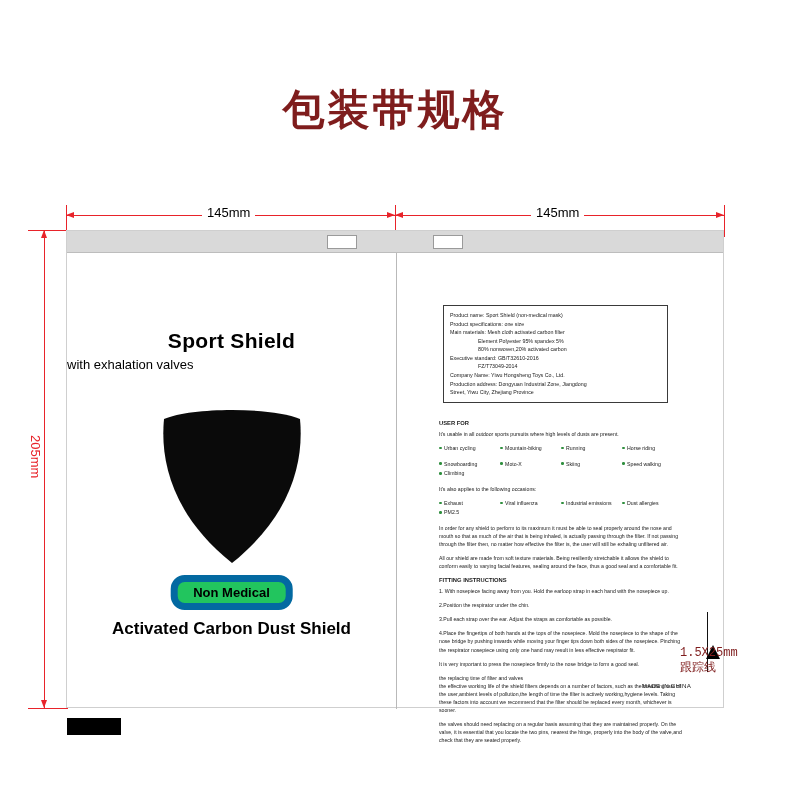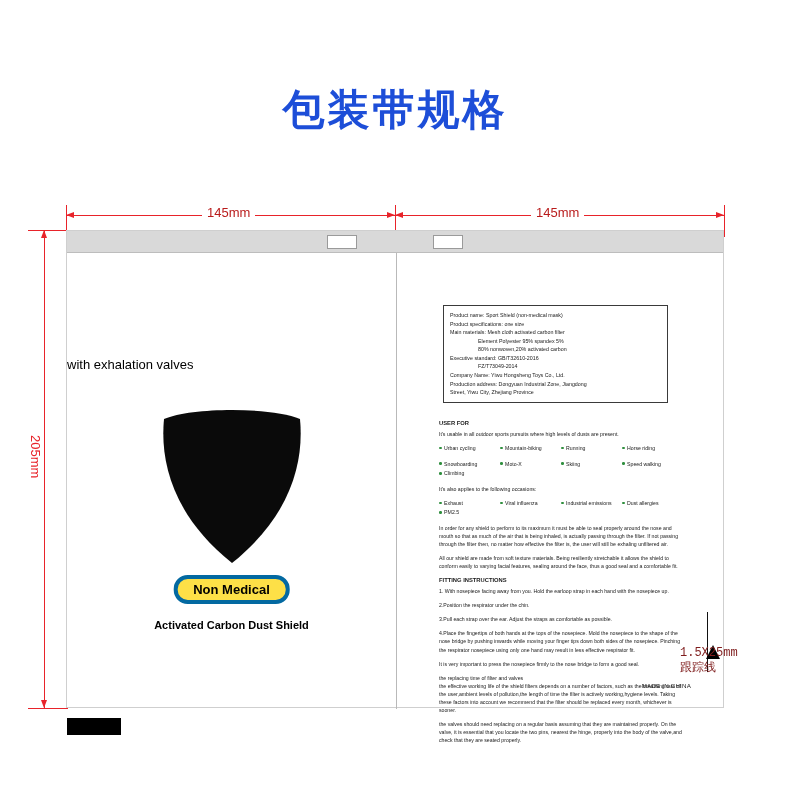--- a/index.html
+++ b/index.html
@@ -19,21 +19,21 @@
   
   .page-title {
     position: absolute;
     top: 82px;
     left: 0;
     width: 790px;
     text-align: center;
     font-size: 42px;
     font-weight: bold;
     letter-spacing: 3px;
-    color: #1d4ed8;
+    color: #7f1d1d;
     font-family: "DejaVu Sans", sans-serif;
   }
   .red-line-h {
     position: absolute;
     height: 0;
     border-top: 1px solid #e8232a;
   }
   .red-line-v {
     position: absolute;
     width: 0;
@@ -60,21 +60,21 @@
   }
   .arrow-d {
     border-left: 3.5px solid transparent;
     border-right: 3.5px solid transparent;
     border-top: 8px solid #e8232a;
   }
   .dim-label-top {
     position: absolute;
     top: 205px;
     font-size: 13px;
-    color: #b91c1c;
+    color: #000000;
     background: #fff;
     padding: 0 5px;
   }
   .dim-label-left {
     position: absolute;
     left: 28px;
     top: 430px;
     font-size: 13px;
     color: #e8232a;
     writing-mode: vertical-rl;
@@ -152,33 +152,33 @@
     position: absolute;
     left: 50%;
     top: 150px;
     transform: translateX(-50%);
   }
   .non-medical {
     position: absolute;
     left: 50%;
     top: 322px;
     transform: translateX(-50%);
-    border: 4px solid #0369a1;
+    border: 7px solid #0369a1;
     border-radius: 14px;
     padding: 3px 16px;
     font-size: 13px;
     font-weight: bold;
-    background: #fde047;
+    background: #22c55e;
   }
   .front-line1 {
     position: absolute;
     top: 366px;
     width: 100%;
     text-align: center;
-    font-size: 11px;
+    font-size: 17px;
     font-weight: bold;
   }
   .front-line2 {
     position: absolute;
     top: 390px;
     width: 100%;
     text-align: center;
     font-size: 11.5px;
     font-weight: bold;
   }
@@ -314,20 +314,21 @@
 <div class="dim-label-left">205mm</div>
 
 <div class="package">
 
   <div class="top-strip"></div>
   <div class="hang-hole left"></div>
   <div class="hang-hole right"></div>
   <div class="fold-line"></div>
 
   <div class="front-panel">
+    <div class="brand-title">Sport Shield</div>
     <div class="brand-sub">with exhalation valves</div>
 
     <div class="mask-shape">
       <svg width="160" height="165" viewBox="0 0 160 165">
         <path d="M12,16 C40,4 120,4 148,16 C152,58 140,112 80,160 C20,112 8,58 12,16 Z" fill="#0a0a0a"></path>
       </svg>
     </div>
 
     <div class="non-medical">Non Medical</div>
     <div class="front-line1">Activated Carbon Dust Shield</div>

